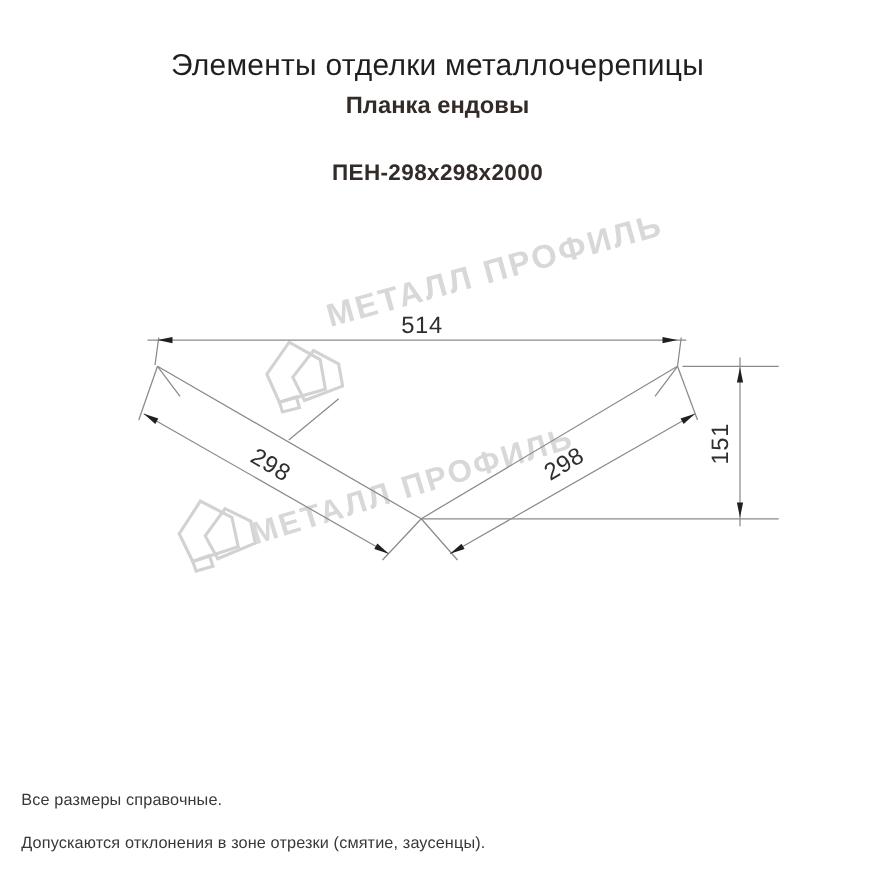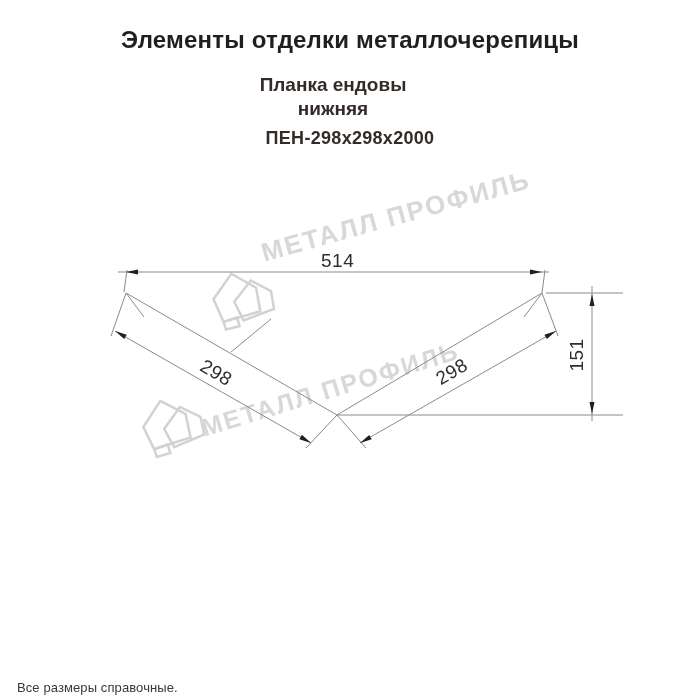--- a/index.html
+++ b/index.html
@@ -2,25 +2,25 @@
 <html><head>
 <meta charset="utf-8">
 <style>
   html,body{margin:0;padding:0;background:#ffffff;}
   #canvas{
     position:relative;width:700px;height:700px;background:#ffffff;overflow:hidden;
     font-family:"Liberation Sans","DejaVu Sans",sans-serif;
   }
   .abs{position:absolute;}
   .title{
-    left:0;top:26px;width:700px;text-align:center;
-    font-size:24px;font-weight:bold;color:#1f1f1f;letter-spacing:0.2px;
+    left:0;top:39px;width:700px;text-align:center;
+    font-size:24px;font-weight:normal;color:#1f1f1f;letter-spacing:0.2px;
   }
   .subtitle{
-    left:0;top:73px;width:666px;text-align:center;
+    left:17px;top:73px;width:666px;text-align:center;
     font-size:19px;font-weight:bold;color:#332b28;line-height:24px;
   }
   .product-code{
     left:0;top:128px;width:700px;text-align:center;
     font-size:18px;font-weight:bold;color:#332b28;letter-spacing:0.3px;
   }
   .dim-label{
     font-size:19px;color:#2e2e2e;letter-spacing:0.5px;white-space:nowrap;
   }
   #dim-514{left:321px;top:250px;width:44px;text-align:left;}
@@ -36,21 +36,21 @@
   }
   .watermark-text{
     font-size:26px;font-weight:bold;color:#d8d8d8;letter-spacing:2px;
     white-space:nowrap;transform-origin:left center;
   }
   #wm-text-upper{left:262px;top:238px;transform:rotate(-15.5deg);}
   #wm-text-lower{left:202px;top:414px;transform:rotate(-17deg);font-size:25px;}
   .footnote{
     left:17px;width:660px;font-size:13px;color:#383838;letter-spacing:0.1px;
   }
-  #footnote-1{top:632px;margin-top:48px;}
+  #footnote-1{top:632px;}
   #footnote-2{top:666px;}
   svg{display:block;}
 </style>
 </head>
 <body>
 
 <div id="canvas">
 
   <svg class="abs" width="700" height="700" style="left:0;top:0;">
 
@@ -65,21 +65,20 @@
       <path d="M22,32 L42,14 L60,28 L60,46 L28,52 Z"></path>
       <path d="M8,50 L22,48 L23,57 L9,58 Z"></path>
     </g>
   </svg>
   <div class="abs watermark-text" id="wm-text-upper">МЕТАЛЛ ПРОФИЛЬ</div>
   <div class="abs watermark-text" id="wm-text-lower">МЕТАЛЛ ПРОФИЛЬ</div>
 
   <div class="abs title">Элементы отделки металлочерепицы</div>
   <div class="abs subtitle">
     <div>Планка ендовы</div>
-    <div>нижняя</div>
   </div>
   <div class="abs product-code">ПЕН-298х298х2000</div>
 
   <svg class="abs" width="700" height="700" style="left:0;top:0;">
     <g stroke="#8a8a8a" stroke-width="1" fill="none">
 
       <path d="M126,293 L337,415 L542,293"></path>
 
       <path d="M126,293 L144,317"></path>
       <path d="M542,293 L524,317"></path>
@@ -121,14 +120,15 @@
 
   <div class="abs dim-label" id="dim-514">514</div>
   <div class="abs dim-label" id="dim-298-left">298</div>
   <div class="abs dim-label" id="dim-298-right">298</div>
   <div class="abs dim-label" id="dim-151">151</div>
 
   <div class="abs face-side">
   </div>
 
   <div class="abs footnote" id="footnote-1">Все размеры справочные.</div>
+  <div class="abs footnote" id="footnote-2">Допускаются отклонения в зоне отрезки (смятие, заусенцы).</div>
 
 </div>
 
 </body></html>

